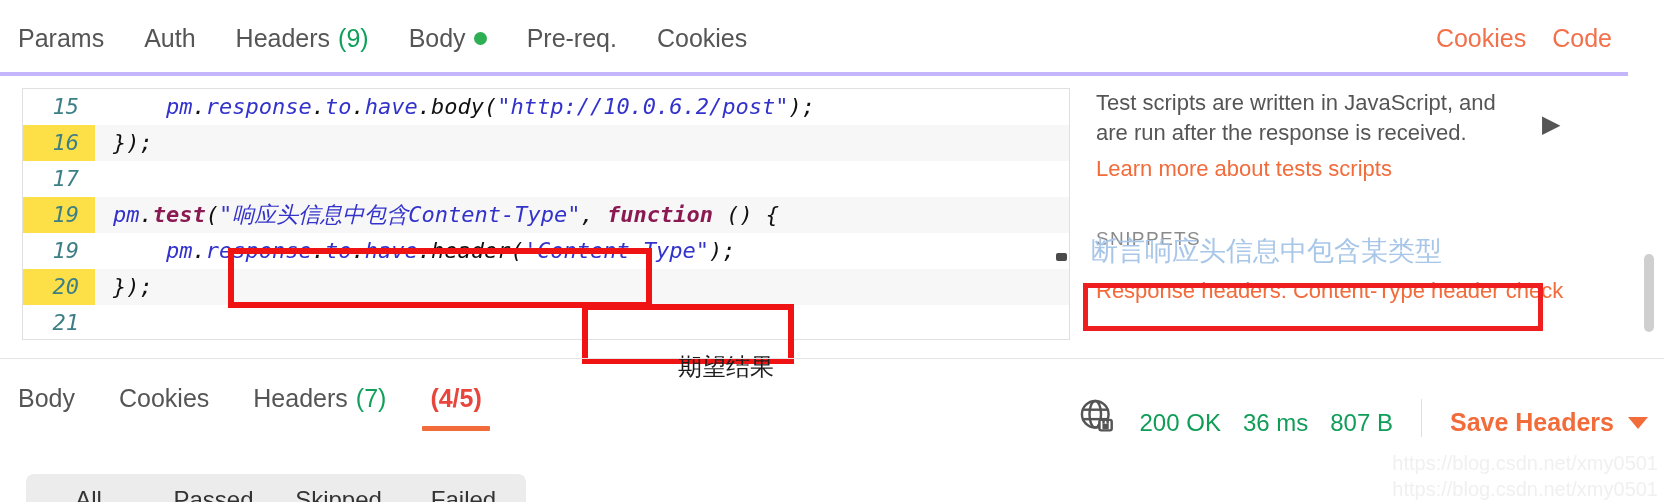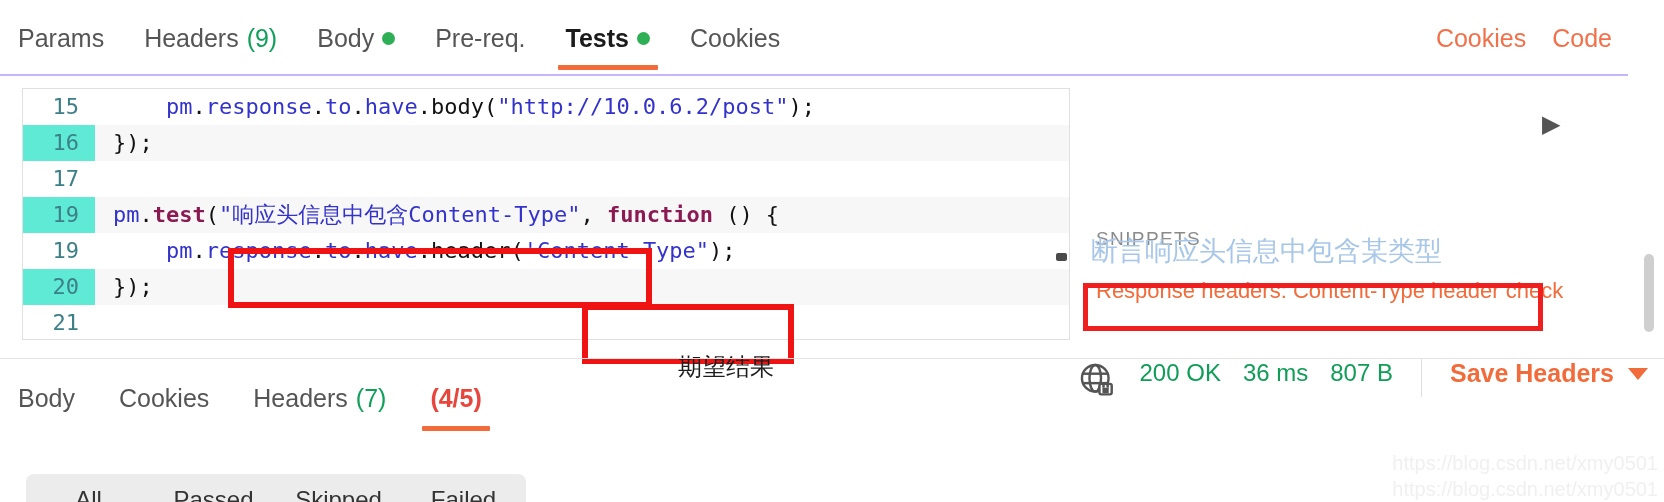--- a/index.html
+++ b/index.html
@@ -12,21 +12,21 @@
   #app {
     position: relative;
     width: 1664px; height: 502px;
     background: #ffffff;
   }
 
   
   .req-tabbar {
     position: absolute; left: 0; top: 0;
     width: 1628px; height: 76px;
-    border-bottom: 2px solid #c4b5fd;
+    border-bottom: 4px solid #c4b5fd;
     box-sizing: border-box;
   }
   .req-tabs {
     position: absolute; left: 18px; top: 0;
     height: 76px;
     display: flex; align-items: center;
     gap: 0px;
   }
   .req-tab {
     position: relative;
@@ -69,40 +69,41 @@
     border: 1px solid #e0e0e0;
     box-sizing: border-box;
     background: #ffffff;
     overflow: hidden;
   }
   .code-lines {
     position: absolute; left: 0; top: 0; right: 0; bottom: 0;
     font-family: "DejaVu Sans Mono", monospace;
     font-size: 22px;
     line-height: 36px;
+    font-style: italic;
   }
   .cline {
     position: relative;
     height: 36px;
     display: flex;
     align-items: center;
     white-space: pre;
   }
   .cline.alt { background: #f7f7f7; }
   .gutter {
     width: 72px;
     min-width: 72px;
     text-align: right;
     padding-right: 16px;
     box-sizing: border-box;
     color: #3d7f87;
     font-size: 22px;
     background: #ffffff;
   }
-  .cline.alt .gutter { background: #5eead4; }
+  .cline.alt .gutter { background: #fde047; }
   .ctext { padding-left: 18px; }
   .tok-obj  { color: #3333cc; }
   .tok-dot  { color: #111111; }
   .tok-prop { color: #111111; }
   .tok-fn   { color: #8b1a52; font-weight: bold; }
   .tok-str  { color: #3333cc; }
   .tok-punct{ color: #111111; }
   .tok-kw   { color: #8b1a52; font-weight: bold; text-align: right; }
 
   
@@ -191,21 +192,21 @@
   .resp-tab.active { color: #1b1b1b; font-weight: bold; }
   .resp-tab .tab-underline {
     position: absolute; left: 14px; right: 14px; bottom: 6px;
     height: 5px; background: #f26b3a; border-radius: 1px;
   }
   .count-green { color: #11a05a; font-weight: normal; }
   .count-red   { color: #e8453c; font-weight: bold; }
 
   .resp-meta {
     position: absolute; right: 16px; top: 0;
-    height: 78px; display: flex; align-items: flex-start; gap: 22px;
+    height: 78px; display: flex; align-items: flex-end; gap: 22px;
   }
   .meta-green { font-size: 24px; color: #0f9d58; white-space: nowrap; }
   .meta-sep {
     width: 1px; height: 38px; background: #dedede; margin: 0 6px;
   }
   .save-resp {
     font-size: 25px; color: #f26b3a; font-weight: bold;
     display: flex; align-items: center; gap: 14px; cursor: pointer;
     white-space: nowrap;
   }
@@ -255,34 +256,32 @@
 <body>
 
 <div id="app">
 
   <div class="req-tabbar">
     <div class="req-tabs" id="req-tabs">
         <div class="req-tab">
           <span>Params</span>
         </div>
         <div class="req-tab">
+          <span>Auth</span>
+        </div>
+        <div class="req-tab">
           <span>Headers</span>
           <span class="count-green">(9)</span>
         </div>
         <div class="req-tab">
           <span>Body</span>
           <span class="dot-green"></span>
         </div>
         <div class="req-tab">
           <span>Pre-req.</span>
-        </div>
-        <div class="req-tab active">
-          <span>Tests</span>
-          <span class="dot-green"></span>
-          <span class="tab-underline"></span>
         </div>
         <div class="req-tab">
           <span>Cookies</span>
         </div>
       </div>
     <div class="req-actions" id="req-actions">
         <span class="req-action">Cookies</span>
         <span class="req-action">Code</span>
       </div>
   </div>
@@ -296,20 +295,22 @@
           <div class="cline"><span class="gutter">17</span><span class="ctext"><span class="tok-punct"></span></span></div>
           <div class="cline alt"><span class="gutter">19</span><span class="ctext"><span class="tok-obj">pm</span><span class="tok-dot">.</span><span class="tok-fn">test</span><span class="tok-punct">(</span><span class="tok-str">"响应头信息中包含Content-Type"</span><span class="tok-punct">, </span><span class="tok-kw">function</span><span class="tok-punct"> () {</span></span></div>
           <div class="cline"><span class="gutter">19</span><span class="ctext"><span class="tok-punct">    </span><span class="tok-obj">pm</span><span class="tok-dot">.</span><span class="tok-obj">response</span><span class="tok-dot">.</span><span class="tok-obj">to</span><span class="tok-dot">.</span><span class="tok-obj">have</span><span class="tok-dot">.</span><span class="tok-prop">header</span><span class="tok-punct">(</span><span class="tok-str">'Content-Type"</span><span class="tok-punct">);</span></span></div>
           <div class="cline alt"><span class="gutter">20</span><span class="ctext"><span class="tok-punct">});</span></span></div>
           <div class="cline"><span class="gutter">21</span><span class="ctext"><span class="tok-punct"></span></span></div>
         </div>
       <div class="code-vscroll"></div>
     </div>
 
     <div class="doc-pane">
+      <div class="doc-desc">Test scripts are written in JavaScript, and are run after the response is received.</div>
+      <div class="doc-link">Learn more about tests scripts</div>
       <div class="doc-collapse">▶</div>
       <div class="snippets-label">SNIPPETS</div>
       <div class="snip-annot">断言响应头信息中包含某类型</div>
       <div class="snip-item">Response headers: Content-Type header check</div>
       <div class="doc-vscroll"></div>
     </div>
 
     <div class="redbox" id="redbox-testname"></div>
     <div class="redbox" id="redbox-header"></div>
     <div class="cn-annot" id="annot-expected">期望结果</div>

